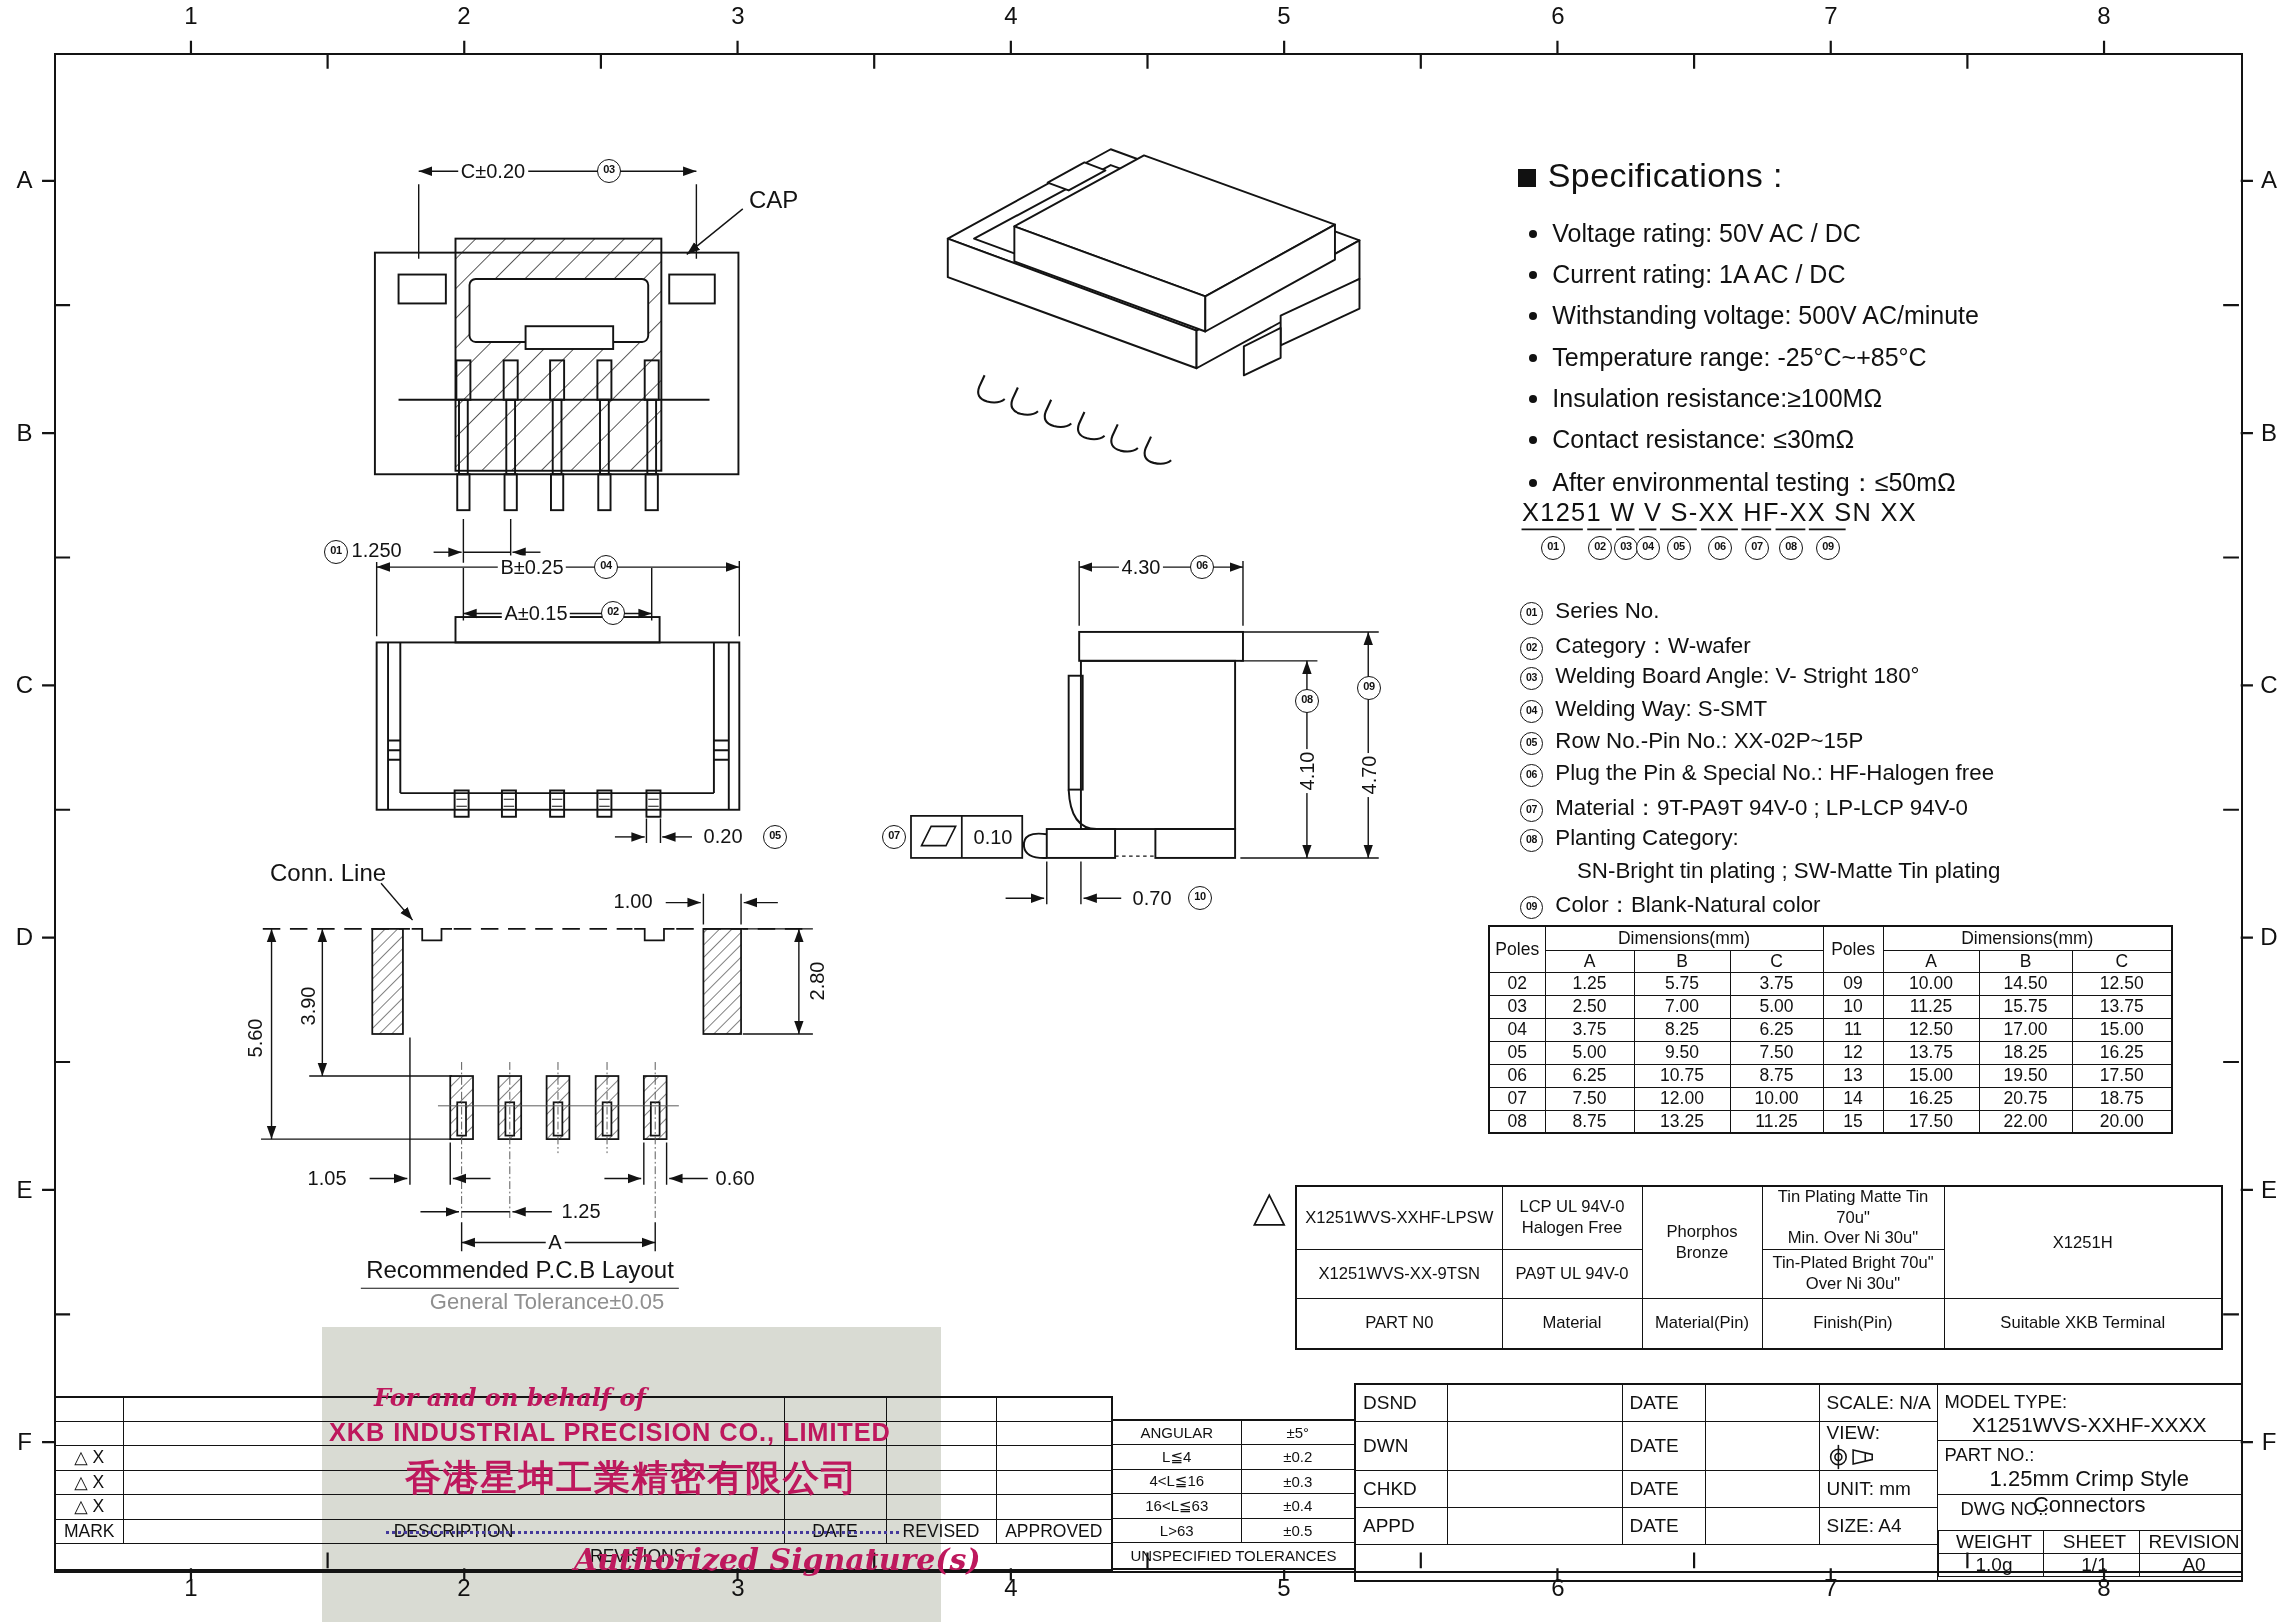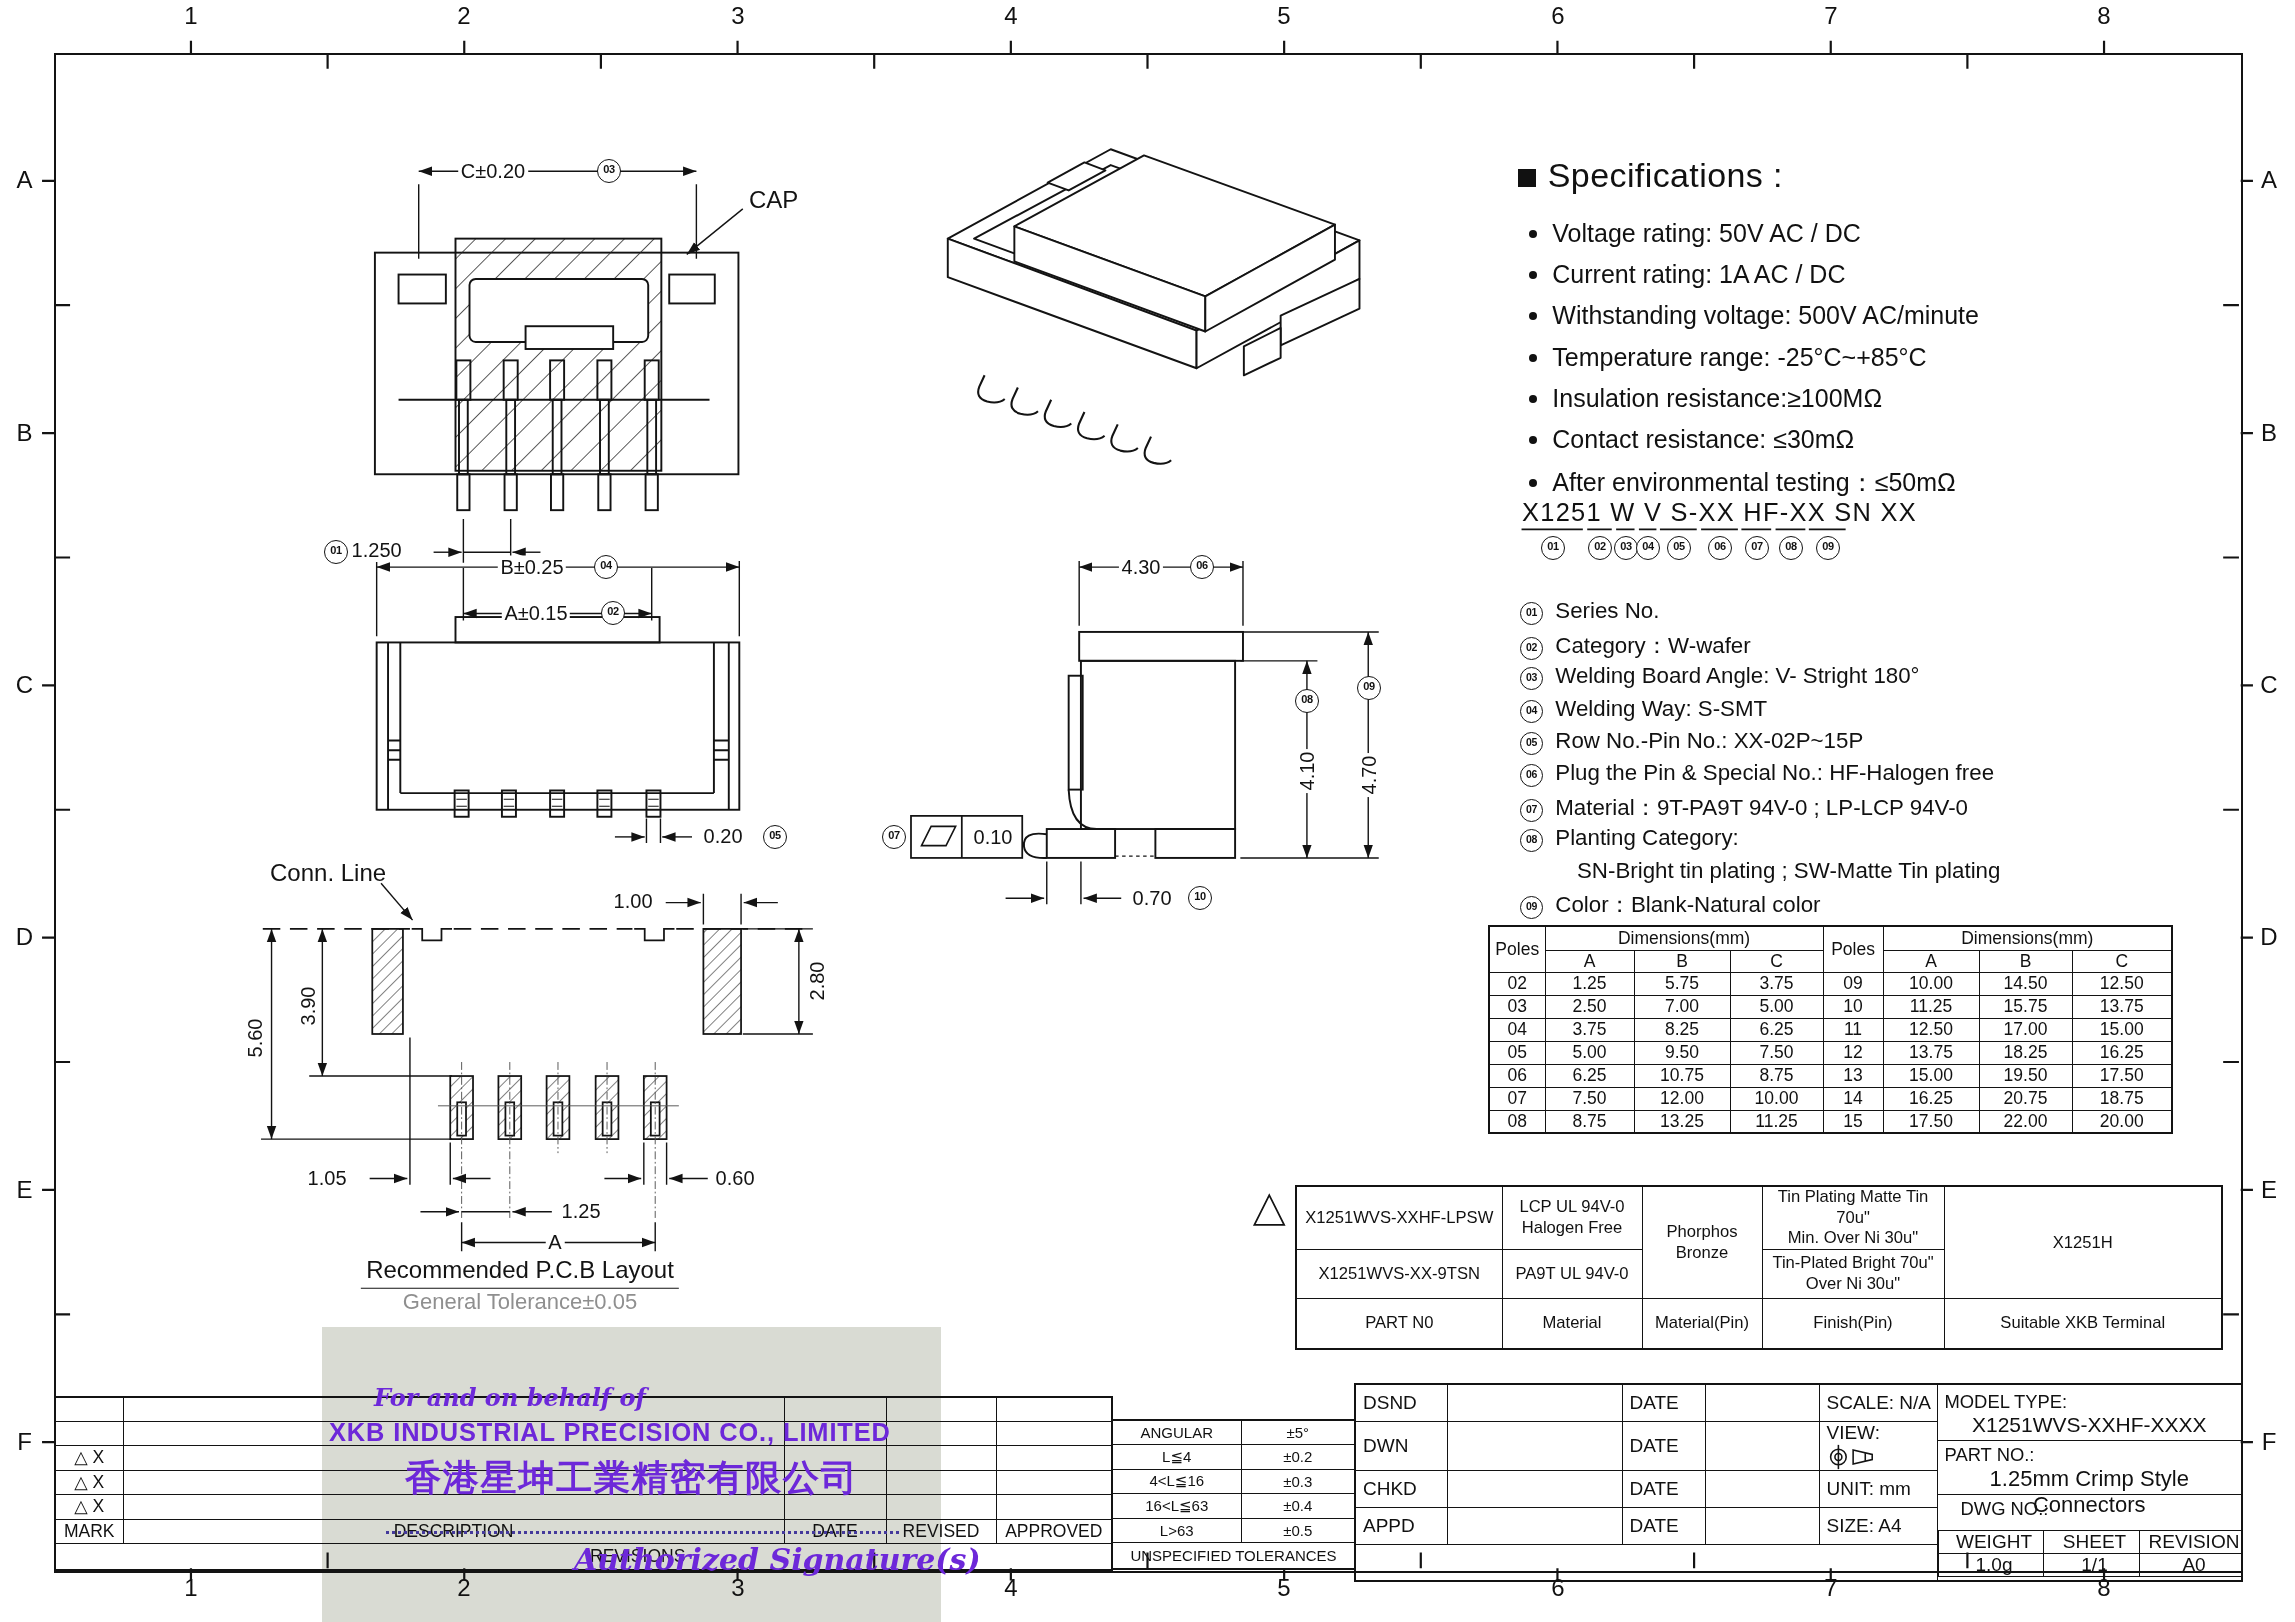--- a/index.html
+++ b/index.html
@@ -30,22 +30,22 @@
   #dimtable{position:absolute;left:1488px;top:925px;width:683px;border:2.6px solid #131313;font-size:17.5px;}
   #mattable{position:absolute;left:1295px;top:1185px;width:926px;border:2.6px solid #131313;font-size:16.6px;}
   #revtable{position:absolute;left:54px;top:1396px;width:1057px;border:2.6px solid #131313;font-size:17.5px;}
   #toltable{position:absolute;left:1111px;top:1419px;width:243px;border:2.6px solid #131313;font-size:15px;}
   #titleblock{position:absolute;left:1354px;top:1383px;width:888px;border:2.6px solid #131313;font-size:19px;}
   #titleblock td{text-align:left;padding-left:7px;}
   .tb-right{padding:0 !important;vertical-align:top !important;}
   .tb-sub{border-bottom:1.8px solid #131313;position:relative;}
   .stamp-bg{position:absolute;left:322px;top:1327px;width:619px;height:295px;
             background:#d6d8cf;opacity:.92;}
-  .stamp-txt{position:absolute;color:#6d28d9;z-index:6;}
-  .gray{color:#8f8f8f;}
+  .stamp-txt{position:absolute;color:#be185d;z-index:6;}
+  .gray{color:#8f8f8f;margin-left:27px;}
 </style>
 </head>
 <body>
 
 <div id="sheet">
 
   <div class="stamp-bg"></div>
 
   <div style="position:absolute;left:54px;top:53px;width:2185px;height:1516px;border:2.6px solid #131313;"></div>
 

